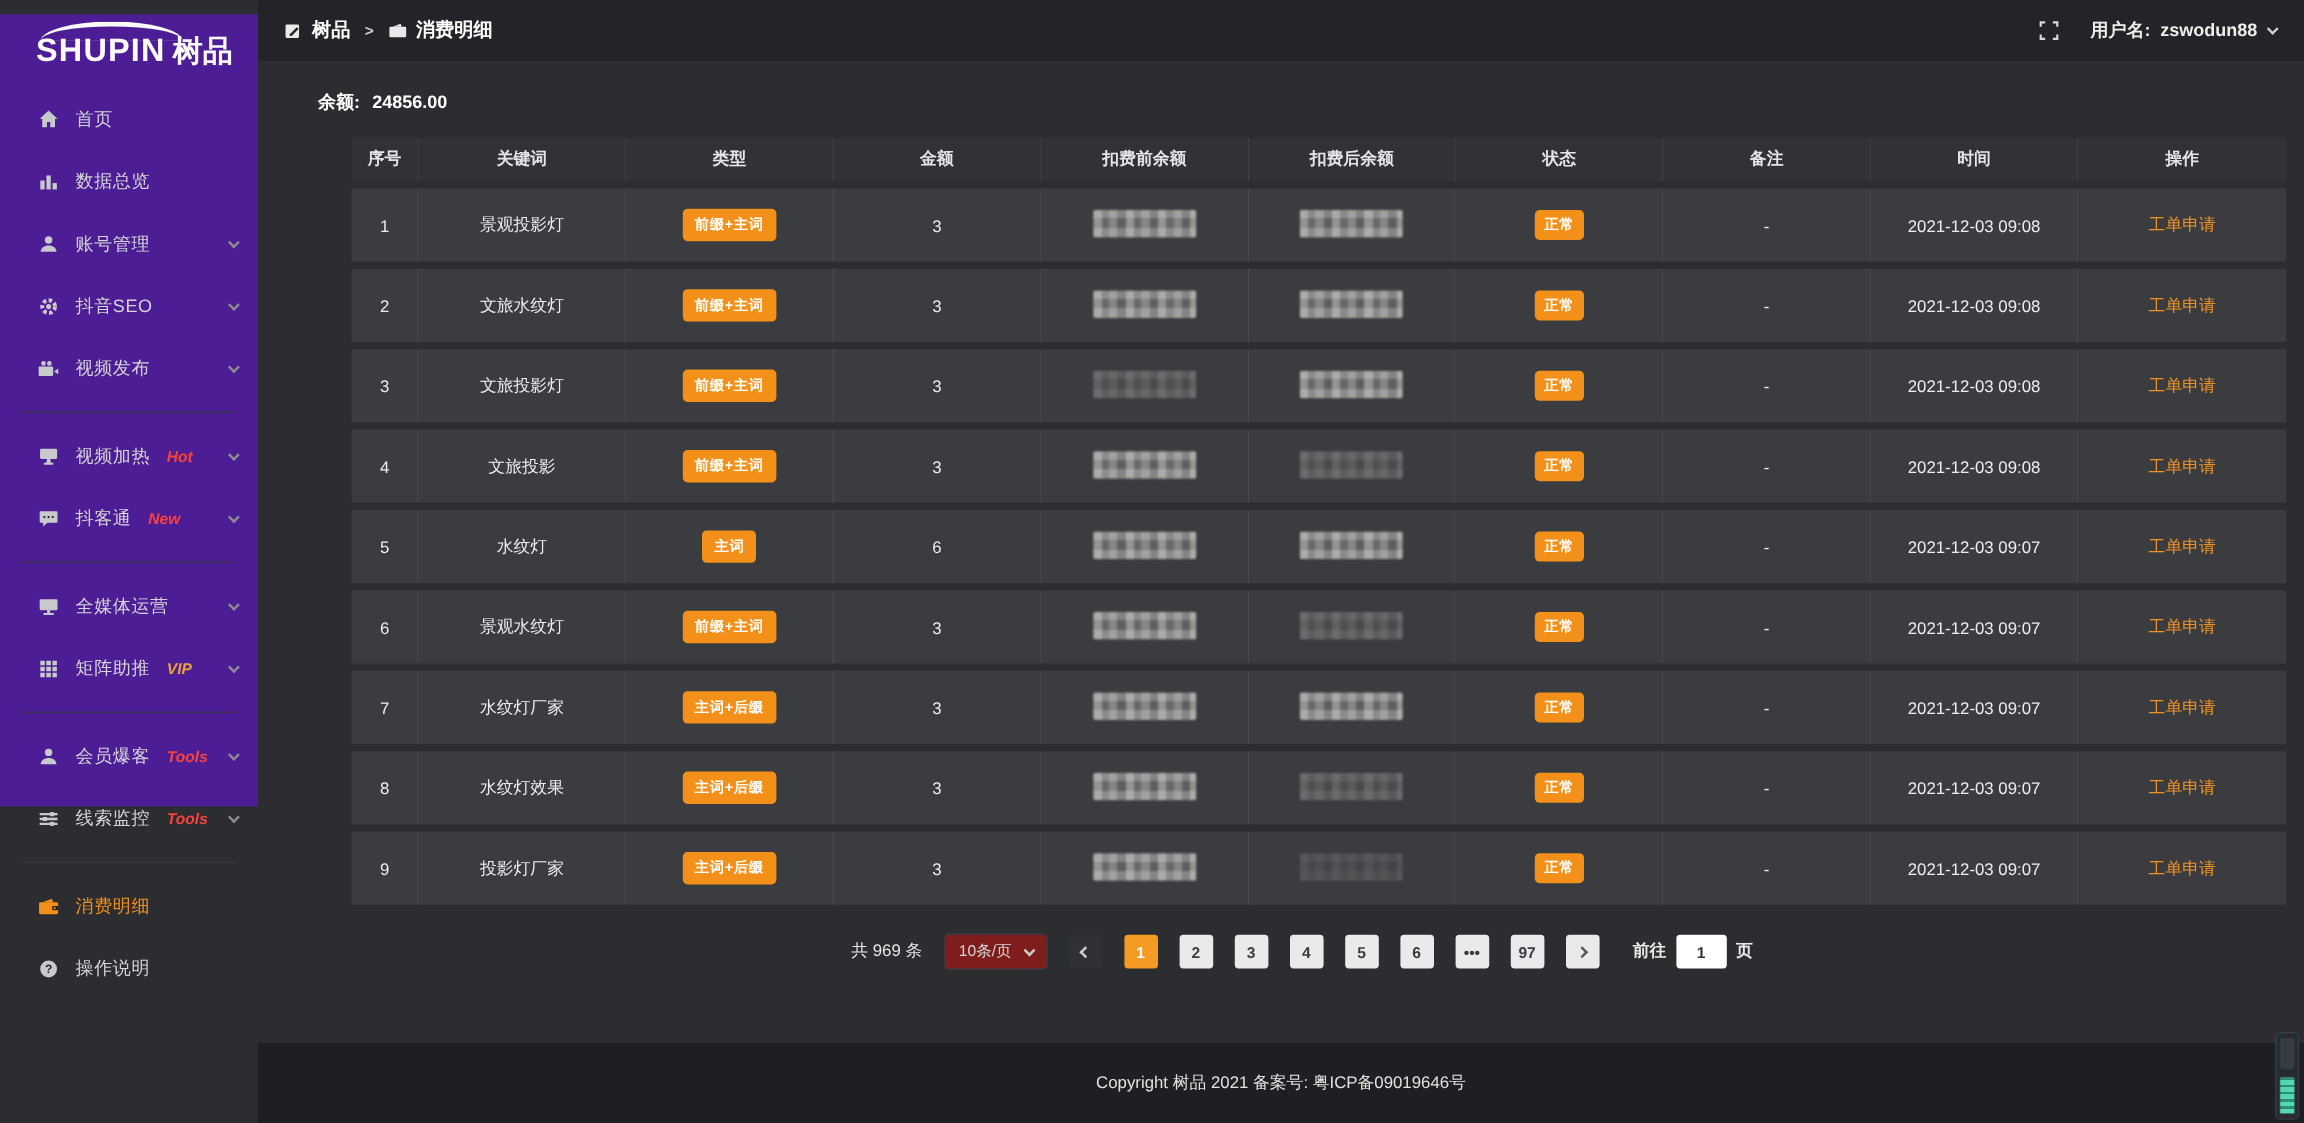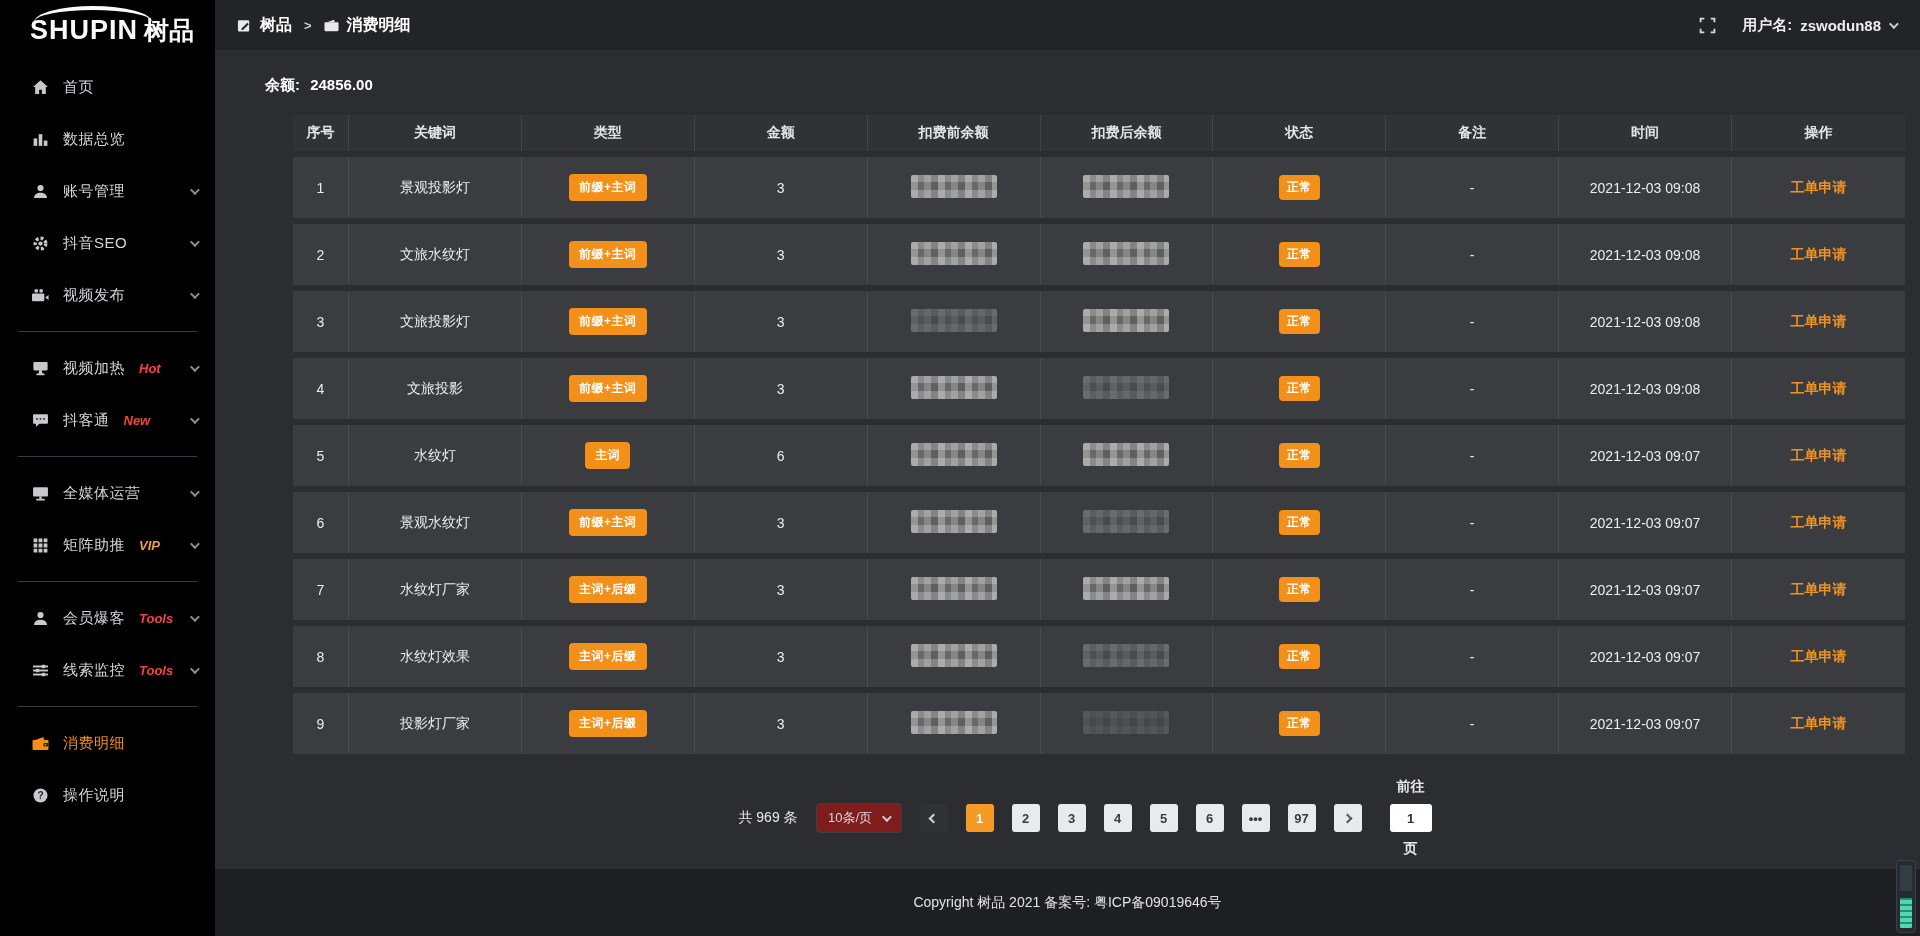--- a/index.html
+++ b/index.html
@@ -1,20 +1,20 @@
 <!DOCTYPE html>
 <html><head>
 <meta charset="utf-8">
 <style>
   * { margin:0; padding:0; box-sizing:border-box; }
   html,body { width:1920px; height:936px; overflow:hidden; background:#2c2d30;
               font-family:"Liberation Sans","DejaVu Sans",sans-serif; }
 
   
-  .sidebar { position:fixed; left:0; top:0; width:215px; height:936px; background:#000000; z-index:5; }
+  .sidebar { position:fixed; left:0; top:12px; width:215px; height:660px; background:#4c1d95; z-index:5; }
   .logo { padding:14px 0 0 30px; position:relative; color:#fff; white-space:nowrap; }
   .logo-arc { position:absolute; left:34px; top:6px; width:118px; height:16px;
               border-top:4px solid #fafafa; border-radius:50% 50% 0 0 / 100% 100% 0 0; }
   .logo-en { font-size:27px; font-weight:800; letter-spacing:1px; color:#fafafa; }
   .logo-cn { font-size:25px; font-weight:800; margin-left:6px; color:#fafafa; }
   .s-menu { margin-top:14px; }
   .s-item { height:52px; display:flex; align-items:center; padding:0 18px 0 32px; cursor:pointer; color:#d4d5d8; }
   .s-item .s-icon { width:17px; height:17px; margin-right:14px; flex:0 0 17px; display:flex; align-items:center; }
   .s-item .s-label { font-size:15px; letter-spacing:.5px;text-align:center; }
   .s-item.active { color:#f39019; }
@@ -45,21 +45,21 @@
   table.grid { width:100%; table-layout:fixed; border-collapse:separate; border-spacing:0 6px;padding-left:28px; }
   table.grid col.c-idx { width:56px; }
   table.grid th { background:#303236; color:#e3e5e9; font-size:14px; font-weight:bold; height:36px; }
   table.grid td { background:#3a3c3f; color:#ebedf0; font-size:14px; height:61px; text-align:center; }
   table.grid th { text-align:center; }
   table.grid th:not(:last-child), table.grid td:not(:last-child) { border-right:1px solid rgba(255,255,255,.08); }
 
   .badge { display:inline-block; background:#f39019; color:#fff; font-size:12px; font-weight:bold;
            padding:5px 10px; border-radius:4px; letter-spacing:.5px; }
   .badge.sm { padding:4px 8px; }
-  .action-link { color:#ef9224; font-weight:bold; cursor:pointer; font-size:14px; }
+  .action-link { color:#ef9224; font-weight:normal; cursor:pointer; font-size:14px; }
   .mosaic { display:inline-block; width:86px; height:23px; border-radius:2px; filter:blur(.7px); opacity:.9;
     background:
       repeating-linear-gradient(90deg, rgba(255,255,255,.40) 0 7px, rgba(255,255,255,.10) 7px 13px,
                                 rgba(255,255,255,.30) 13px 20px, rgba(255,255,255,.04) 20px 27px),
       repeating-linear-gradient(0deg, rgba(140,140,140,.95) 0 8px, rgba(95,95,95,.95) 8px 16px); }
   .mosaic.dim { opacity:.38; }
   .mosaic.dark { opacity:.22; }
 
   
   .pager { display:flex; justify-content:center; align-items:center; gap:18px; margin-top:18px;
@@ -67,21 +67,21 @@
   .pg-select { width:86px; height:30px; background:#7f1d1d; border:1px solid #3d3f44; border-radius:4px;
                display:flex; align-items:center; justify-content:center; gap:10px; color:#d4d6d9;
                font-size:13px; cursor:pointer; }
   .pg-btn { min-width:28px; height:28px; padding:0 6px; border-radius:3px; background:#e9eaec; color:#3a3c40;
             font-size:13px; font-weight:bold; display:flex; align-items:center; justify-content:center; cursor:pointer; }
   .pg-btn.active { background:#f59a23; color:#fff; }
   .pg-btn.prev { background:#2f3135; }
   .arrow { width:7px; height:7px; border-right:2px solid #55585c; border-bottom:2px solid #55585c; }
   .arrow.left  { transform:rotate(135deg); border-color:#cfcfcf; }
   .arrow.right { transform:rotate(-45deg); }
-  .goto { display:flex; align-items:center; gap:8px; margin-left:10px; font-weight:bold;flex-direction:column; }
+  .goto { display:flex; align-items:center; gap:8px; margin-left:10px; font-weight:bold; }
   .goto input { width:42px; height:28px; border:none; border-radius:3px; background:#fff; color:#333;
                 text-align:center; font-size:13px; font-weight:bold; }
 
   
   .footer { height:67px; background:#1e1f22; display:flex; align-items:center; justify-content:center;
             color:#e2e2e2; font-size:14px; }
 
   
   .mini-widget { position:fixed; right:4px; bottom:3px; width:20px; height:73px; background:#262b31;
                  border:1px solid #3a4047; border-radius:4px; z-index:9; }

